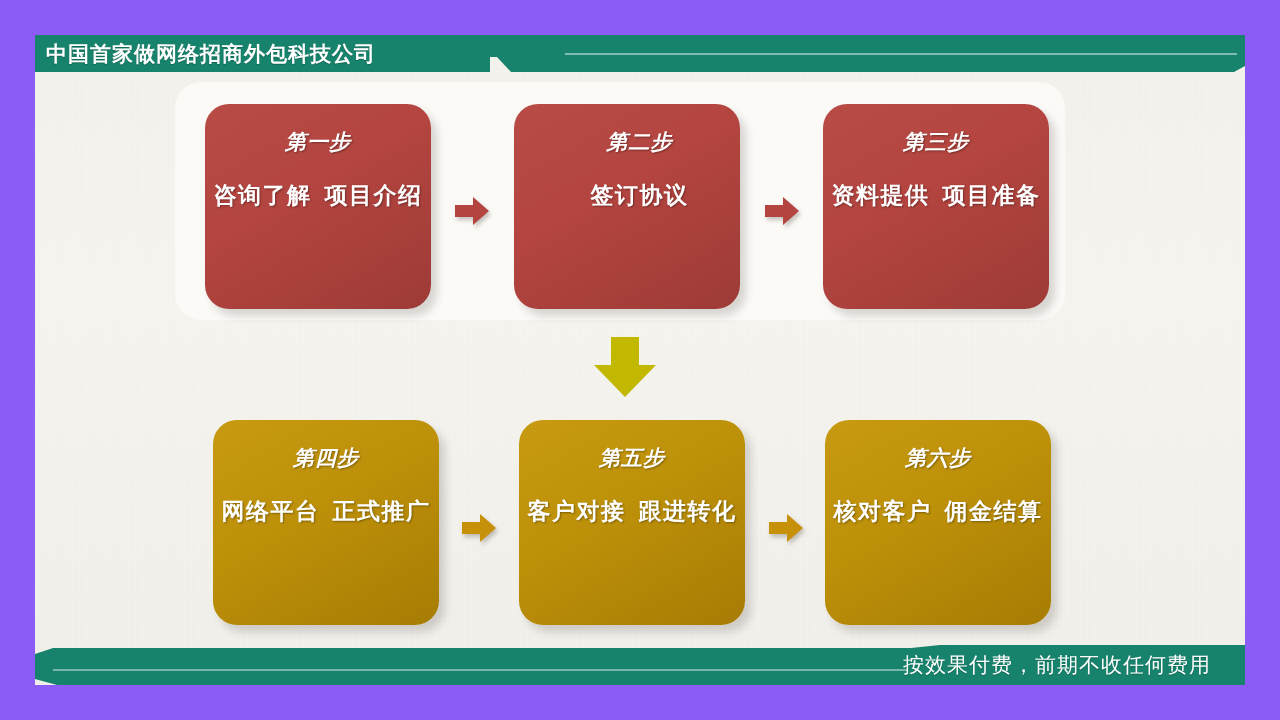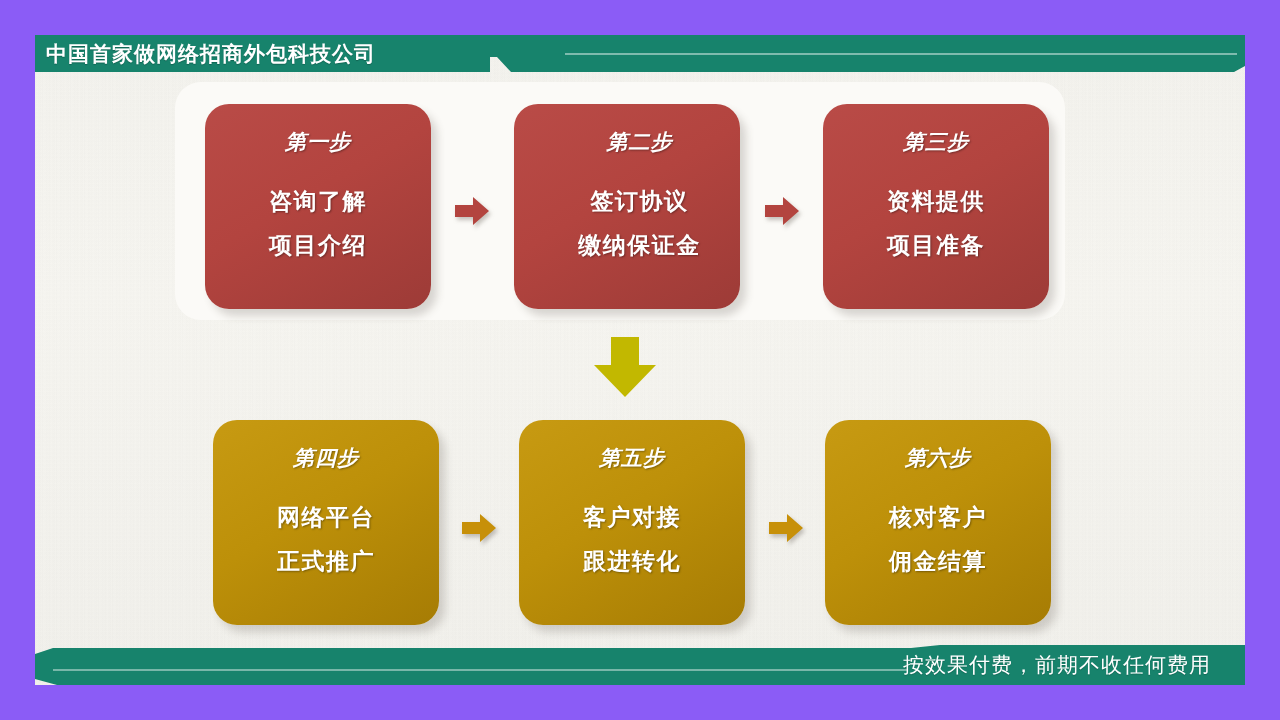--- a/index.html
+++ b/index.html
@@ -174,23 +174,23 @@
   }
   .step-title {
     margin-top: 24px;
     font-size: 21px;
     font-weight: bold;
     letter-spacing: 1px;
     text-shadow: 1px 1px 2px rgba(0,0,0,0.35);
     font-style: italic;
   }
   .step-lines {
-    margin-top: 30px;
+    margin-top: 24px;
     display: flex;
-    flex-direction: column;
+    flex-direction: row;
     gap: 13px;
     font-family: Liberation Serif, serif;
   }
   .step-line {
     font-size: 23px;
     font-weight: bold;
     letter-spacing: 1.5px;
     text-shadow: 1px 1px 2px rgba(0,0,0,0.35);
   }
 
@@ -247,21 +247,20 @@
     <div class="step-lines">
       <div class="step-line">咨询了解</div>
       <div class="step-line">项目介绍</div>
     </div>
   </div>
 
   <div class="step-box red" id="box-2">
     <div class="step-title">第二步</div>
     <div class="step-lines">
       <div class="step-line">签订协议</div>
-      <div class="step-line">缴纳保证金</div>
     </div>
   </div>
 
   <div class="step-box red" id="box-3">
     <div class="step-title">第三步</div>
     <div class="step-lines">
       <div class="step-line">资料提供</div>
       <div class="step-line">项目准备</div>
     </div>
   </div>

